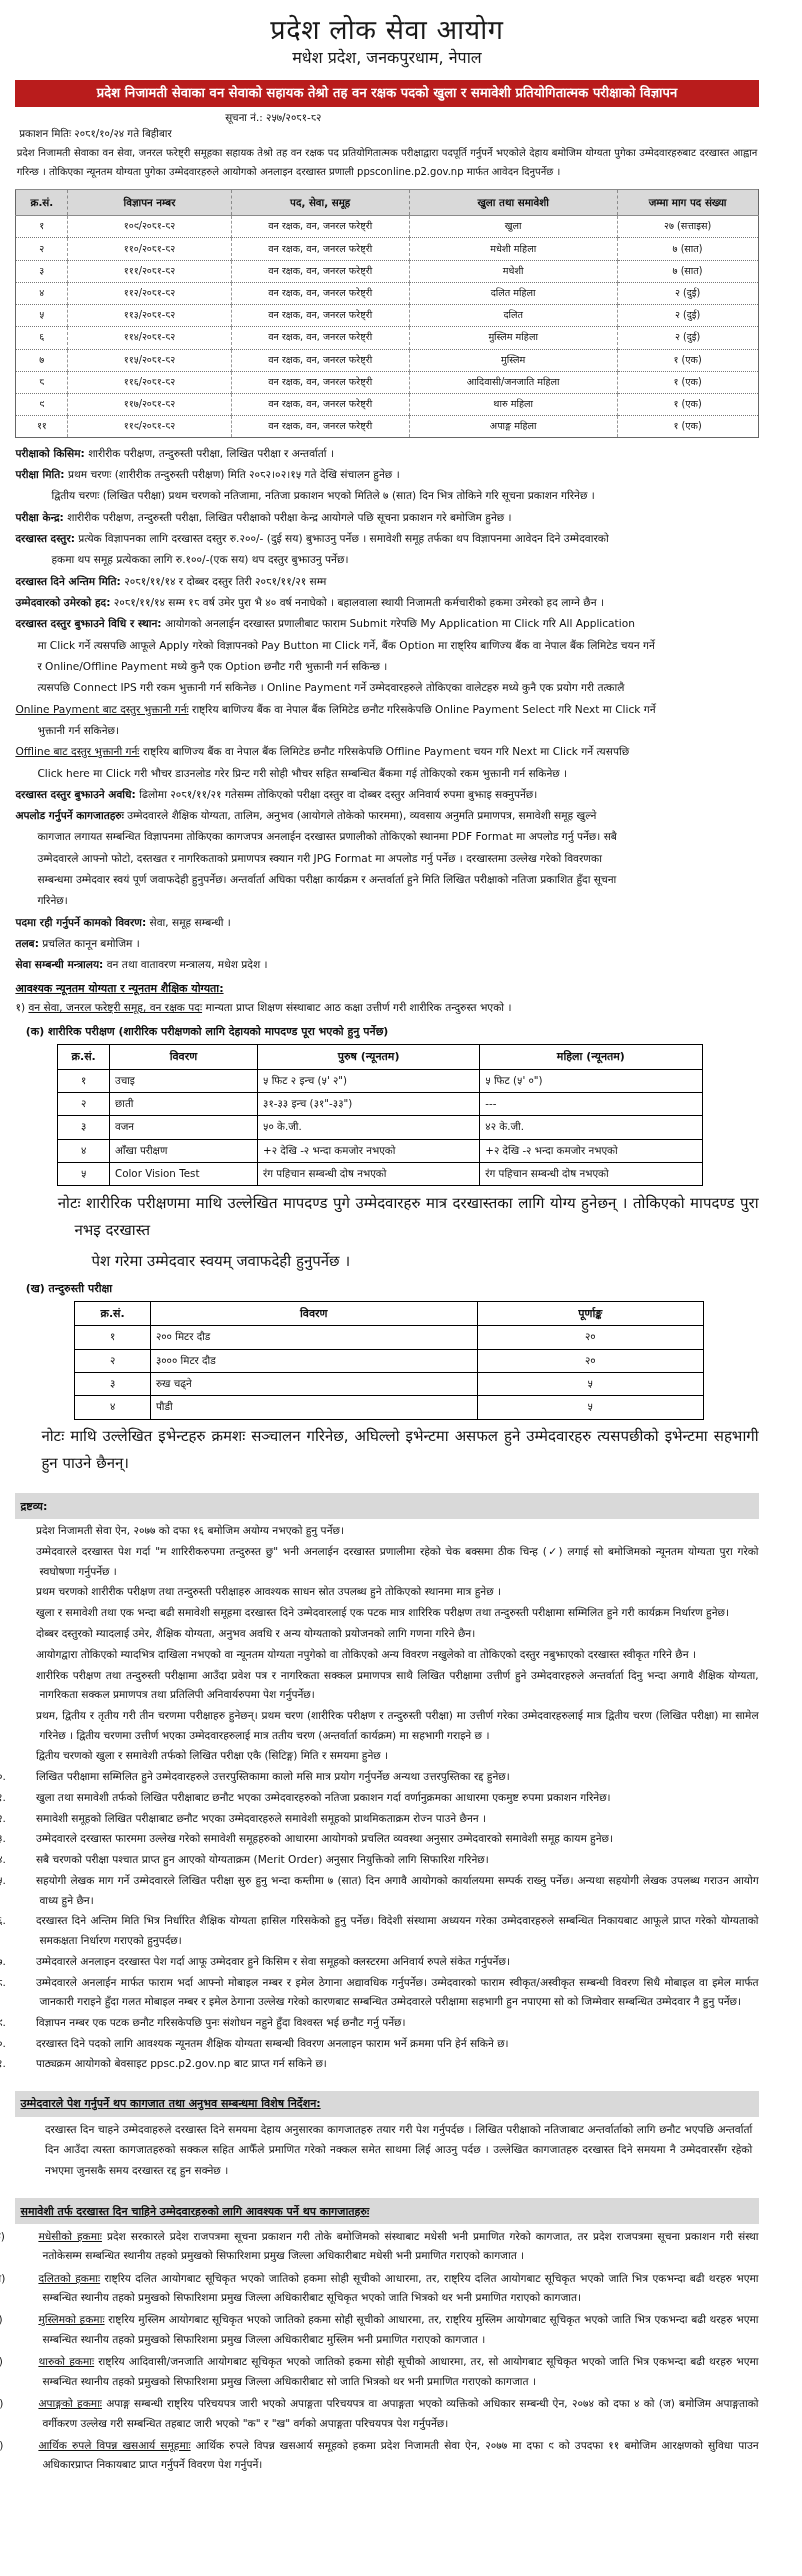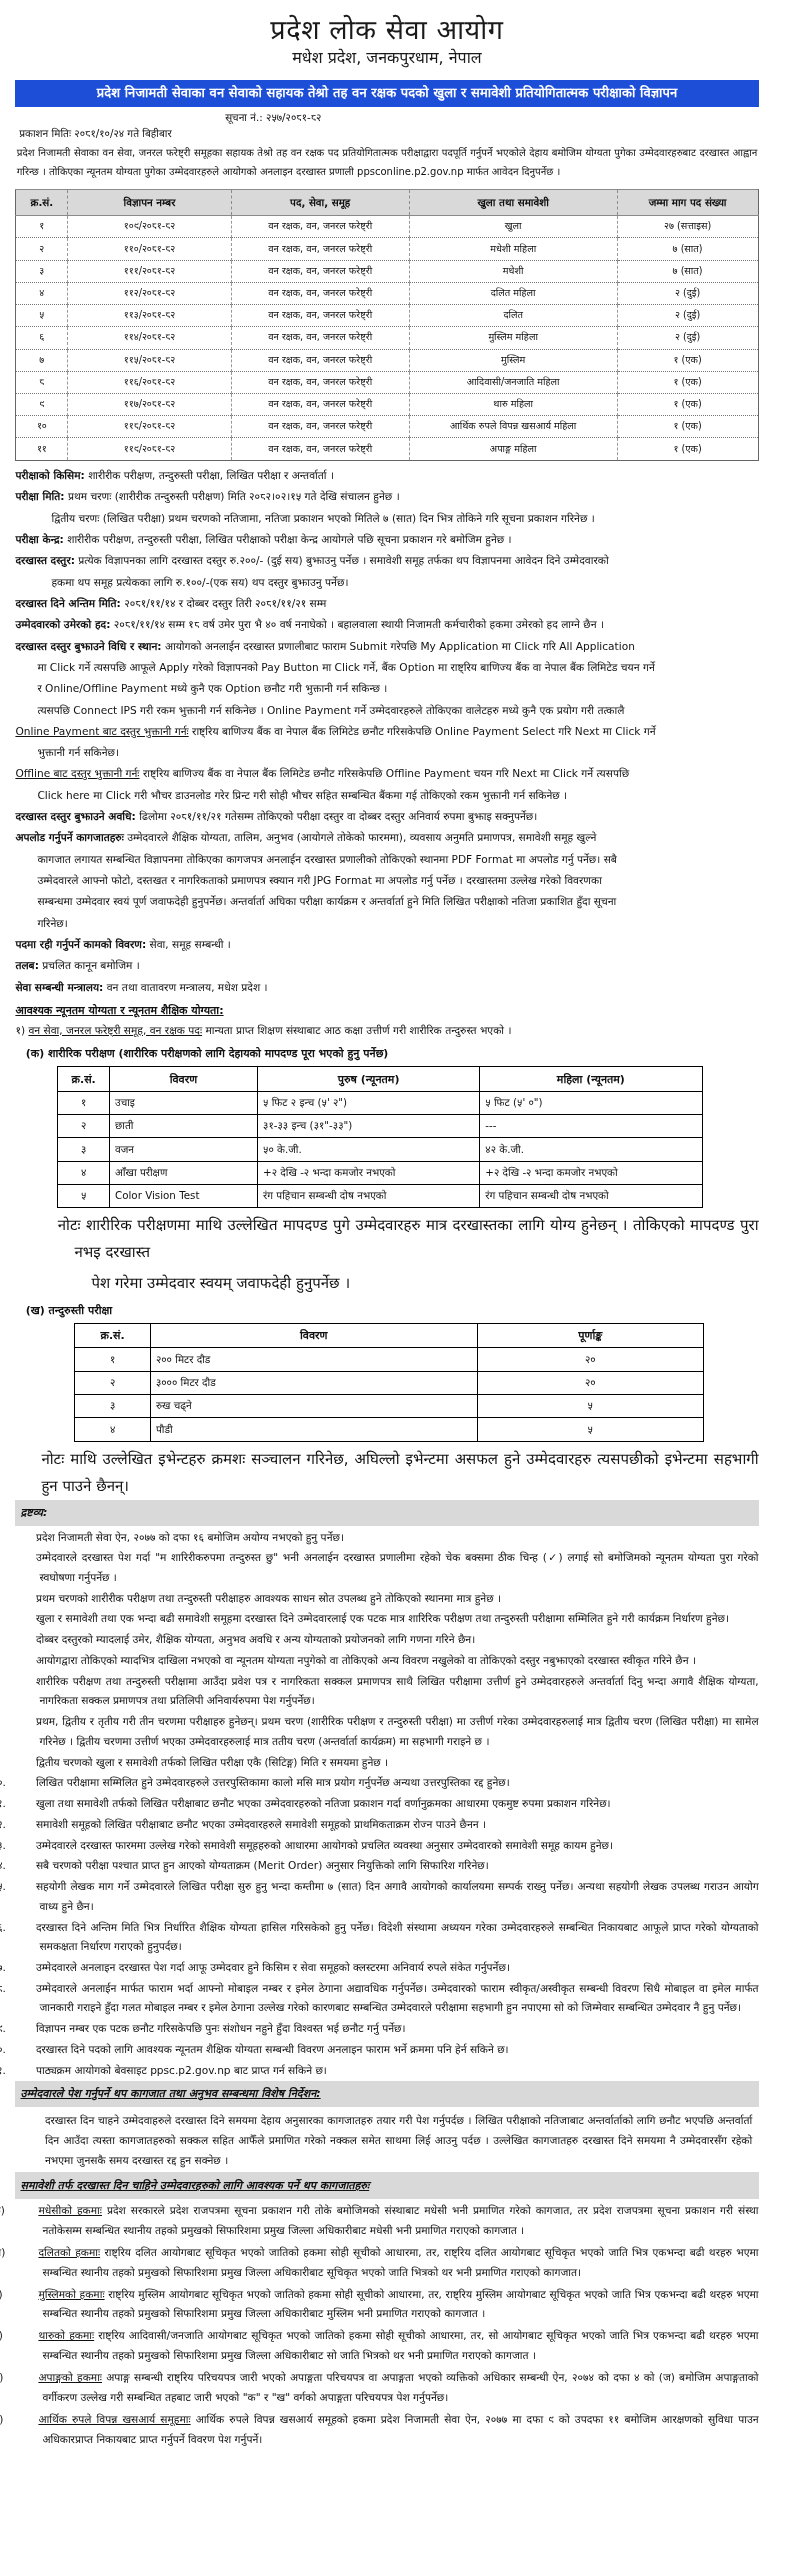--- a/index.html
+++ b/index.html
@@ -37,21 +37,21 @@
   .org-sub {
     font-size: 16px;
     font-weight: 400;
     line-height: 1.3;
     margin-top: 1.3px;
     color: #1a1a1a;
   }
 
   
   .banner {
-    background: #1d4ed8;
+    background: #b91c1c;
     color: #ffffff;
     text-align: center;
     font-weight: bold;
     font-size: 13px;
     padding: 3.2px 3.8px 3.8px 3.8px;
     margin-top: 9px;
     letter-spacing: 0.1px;
   }
 
   
@@ -171,22 +171,21 @@
     padding: 3.8px 0 0 42px;
     text-indent: 0;
   }
   .note.hang { padding-left: 59px; text-indent: -16.7px; }
   .note-wide { padding-left: 26px; }
 
   
   .band {
     background: #d9d9d9;
     padding: 4.5px 5.1px 4.5px 5.1px;
-    margin-top: 0;
-    font-style: italic;
+    margin-top: 16px;
   }
   .band .band-txt {
     font-weight: bold;
     font-size: 11px;
     text-decoration: underline;
   }
   .band.plain .band-txt { text-decoration: none; }
 
   
   ol.notes, ul.plain {
@@ -303,27 +302,20 @@
           <td class="c2">११६/२०८१-८२</td>
           <td class="c3 col-post">वन रक्षक, वन, जनरल फरेष्ट्री</td>
           <td class="c4">आदिवासी/जनजाति महिला</td>
           <td class="c5">१ (एक)</td>
         </tr>
         <tr>
           <td class="c1">९</td>
           <td class="c2">११७/२०८१-८२</td>
           <td class="c3 col-post">वन रक्षक, वन, जनरल फरेष्ट्री</td>
           <td class="c4">थारु महिला</td>
-          <td class="c5">१ (एक)</td>
-        </tr>
-        <tr>
-          <td class="c1">१०</td>
-          <td class="c2">११८/२०८१-८२</td>
-          <td class="c3 col-post">वन रक्षक, वन, जनरल फरेष्ट्री</td>
-          <td class="c4">आर्थिक रुपले विपन्न खसआर्य महिला</td>
           <td class="c5">१ (एक)</td>
         </tr>
         <tr>
           <td class="c1">११</td>
           <td class="c2">११९/२०८१-८२</td>
           <td class="c3 col-post">वन रक्षक, वन, जनरल फरेष्ट्री</td>
           <td class="c4">अपाङ्ग महिला</td>
           <td class="c5">१ (एक)</td>
         </tr>
       </tbody>

